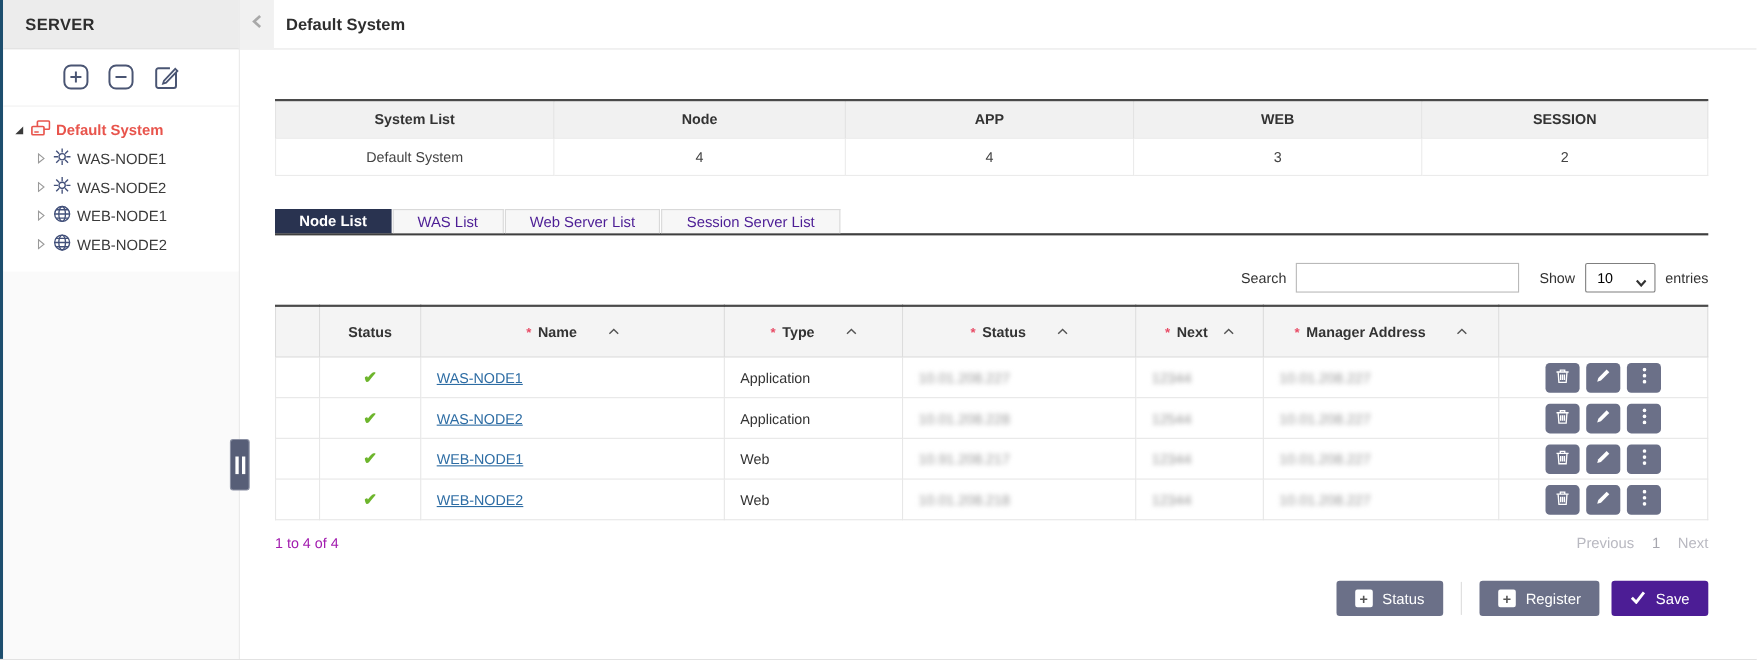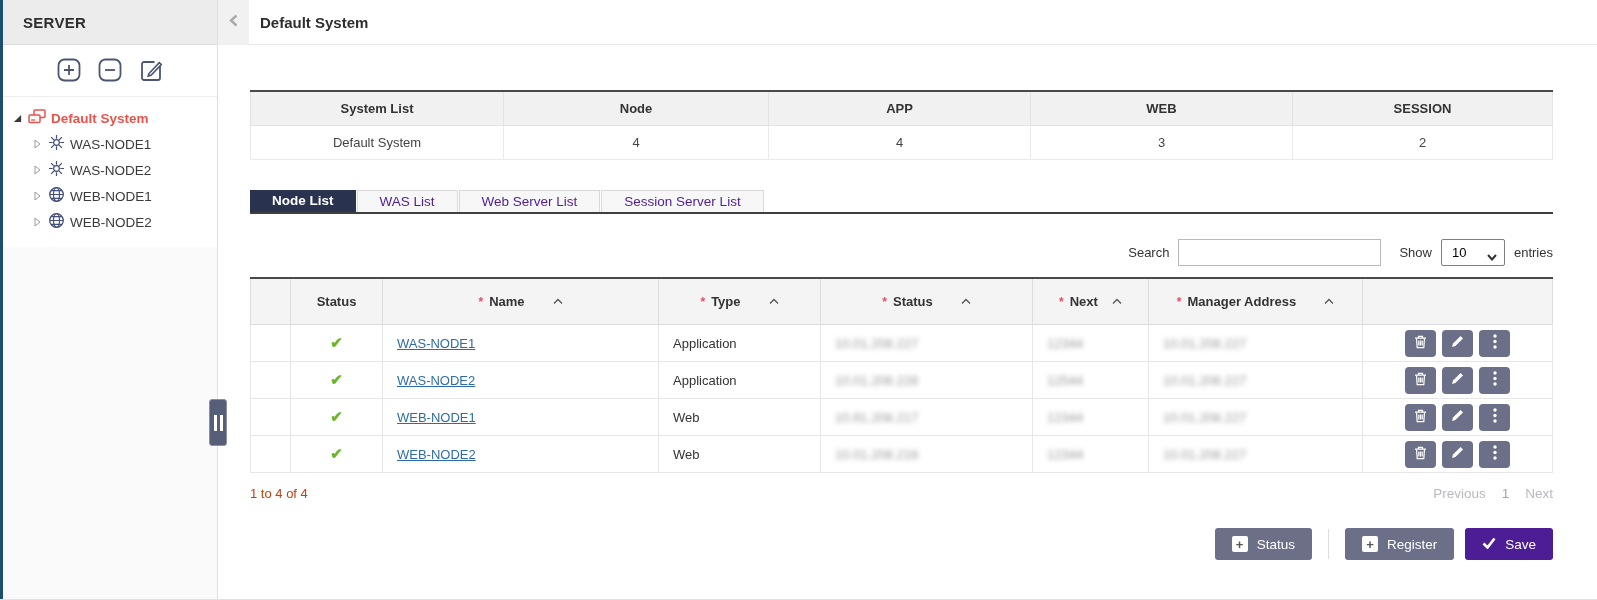--- a/index.html
+++ b/index.html
@@ -67,21 +67,21 @@
   td.center { text-align:center; padding-left:0; }
   .check { color:#6db52c; font-size:15px; font-weight:bold; }
   .node-link { color:#2e6da4; text-decoration:underline; cursor:pointer; }
   .redacted { color:#999; filter:blur(2.6px); user-select:none; }
   td.actions { padding:0 0 0 42px; }
   .row-actions { display:flex; gap:6px; }
   .action-btn { width:31px; height:27px; background:#6b7088; border:none; border-radius:4px; display:inline-flex; align-items:center; justify-content:center; cursor:pointer; }
 
   
   .table-footer { display:flex; justify-content:space-between; align-items:center; margin-top:13px; font-size:13px; }
-  .table-info { color:#c2410c; }
+  .table-info { color:#a21caf; }
   .pagination { display:flex; gap:16px; font-size:13.5px; color:#b9b9c1; }
   .page-link { cursor:pointer; }
   .page-num { color:#a6a6ae; }
 
   .footer-buttons { display:flex; justify-content:flex-end; align-items:center; gap:11px; margin-top:27px; }
   .btn { height:32px; padding:0 17px; border:none; border-radius:3px; background:#6b7088; color:#fff; font-size:13.5px; display:inline-flex; align-items:center; gap:9px; cursor:pointer; font-family:inherit; }
   .btn-save { background:#4c1d95; }
   .btn-plus { width:16px; height:16px; background:#fff; border-radius:2px; color:#555; font-size:13px; font-weight:bold; display:inline-flex; align-items:center; justify-content:center; line-height:1; }
   .btn-divider { width:1px; height:30px; background:#ddd; margin:0 5px; }
 

